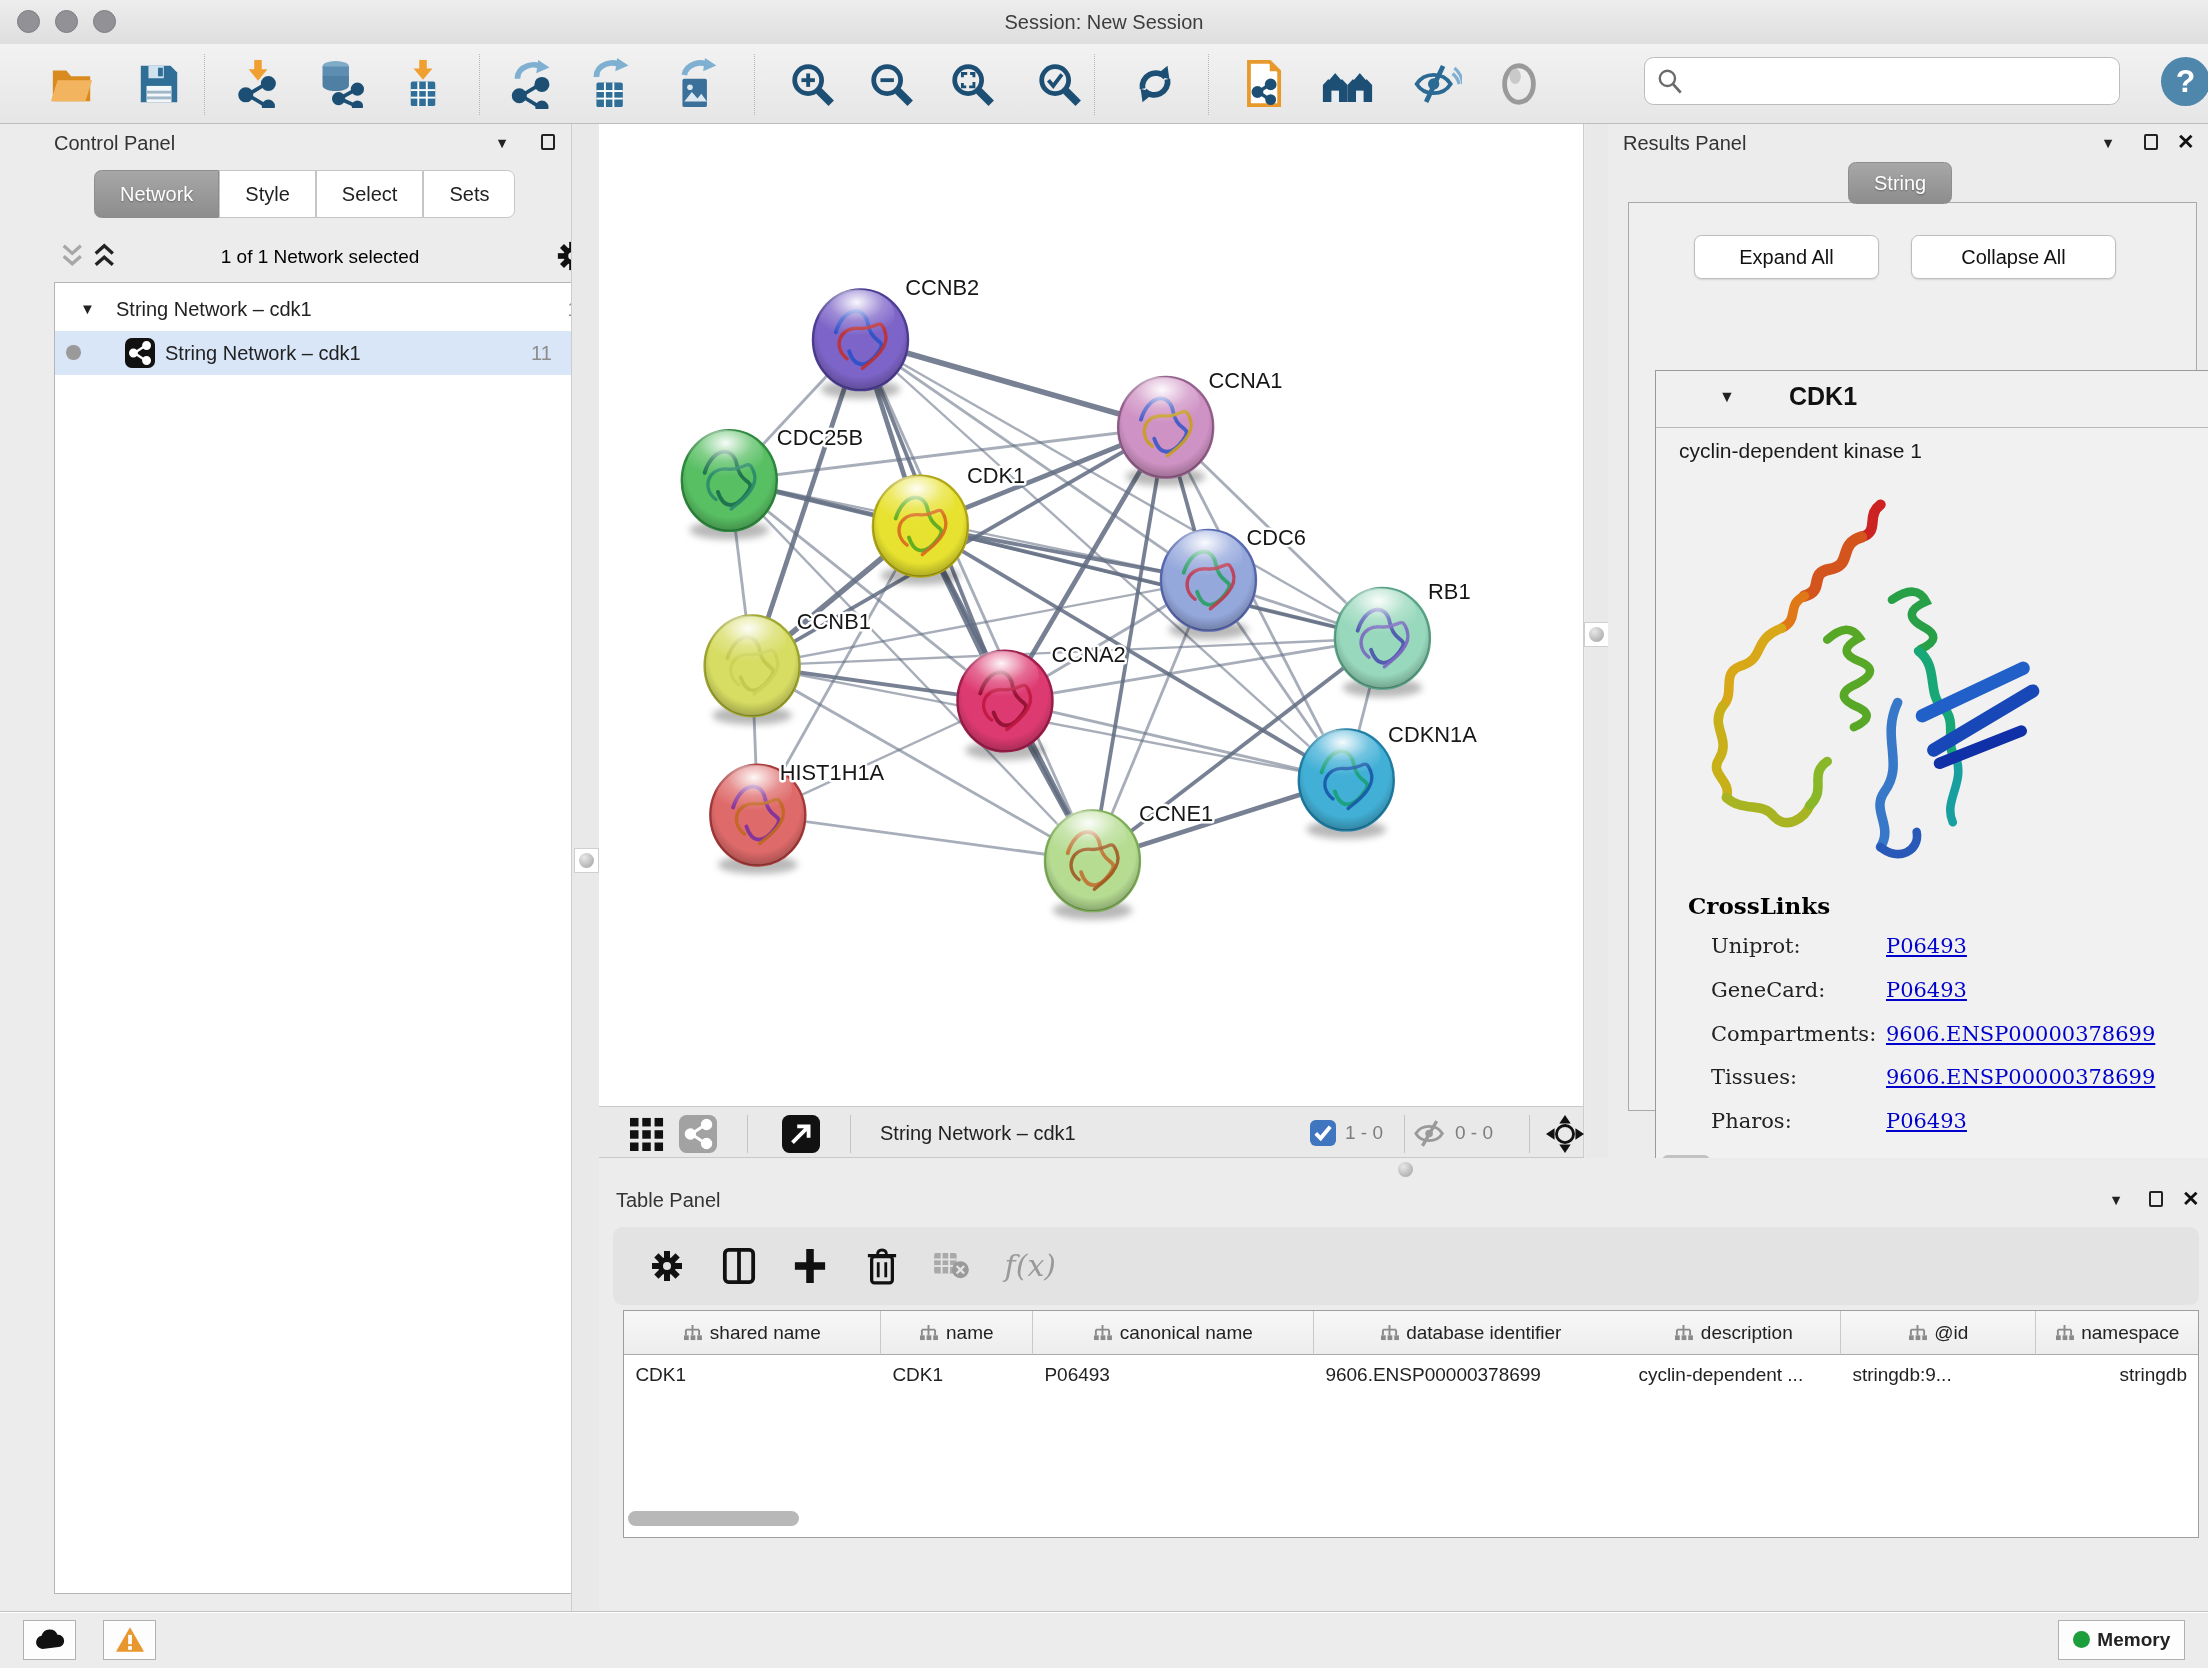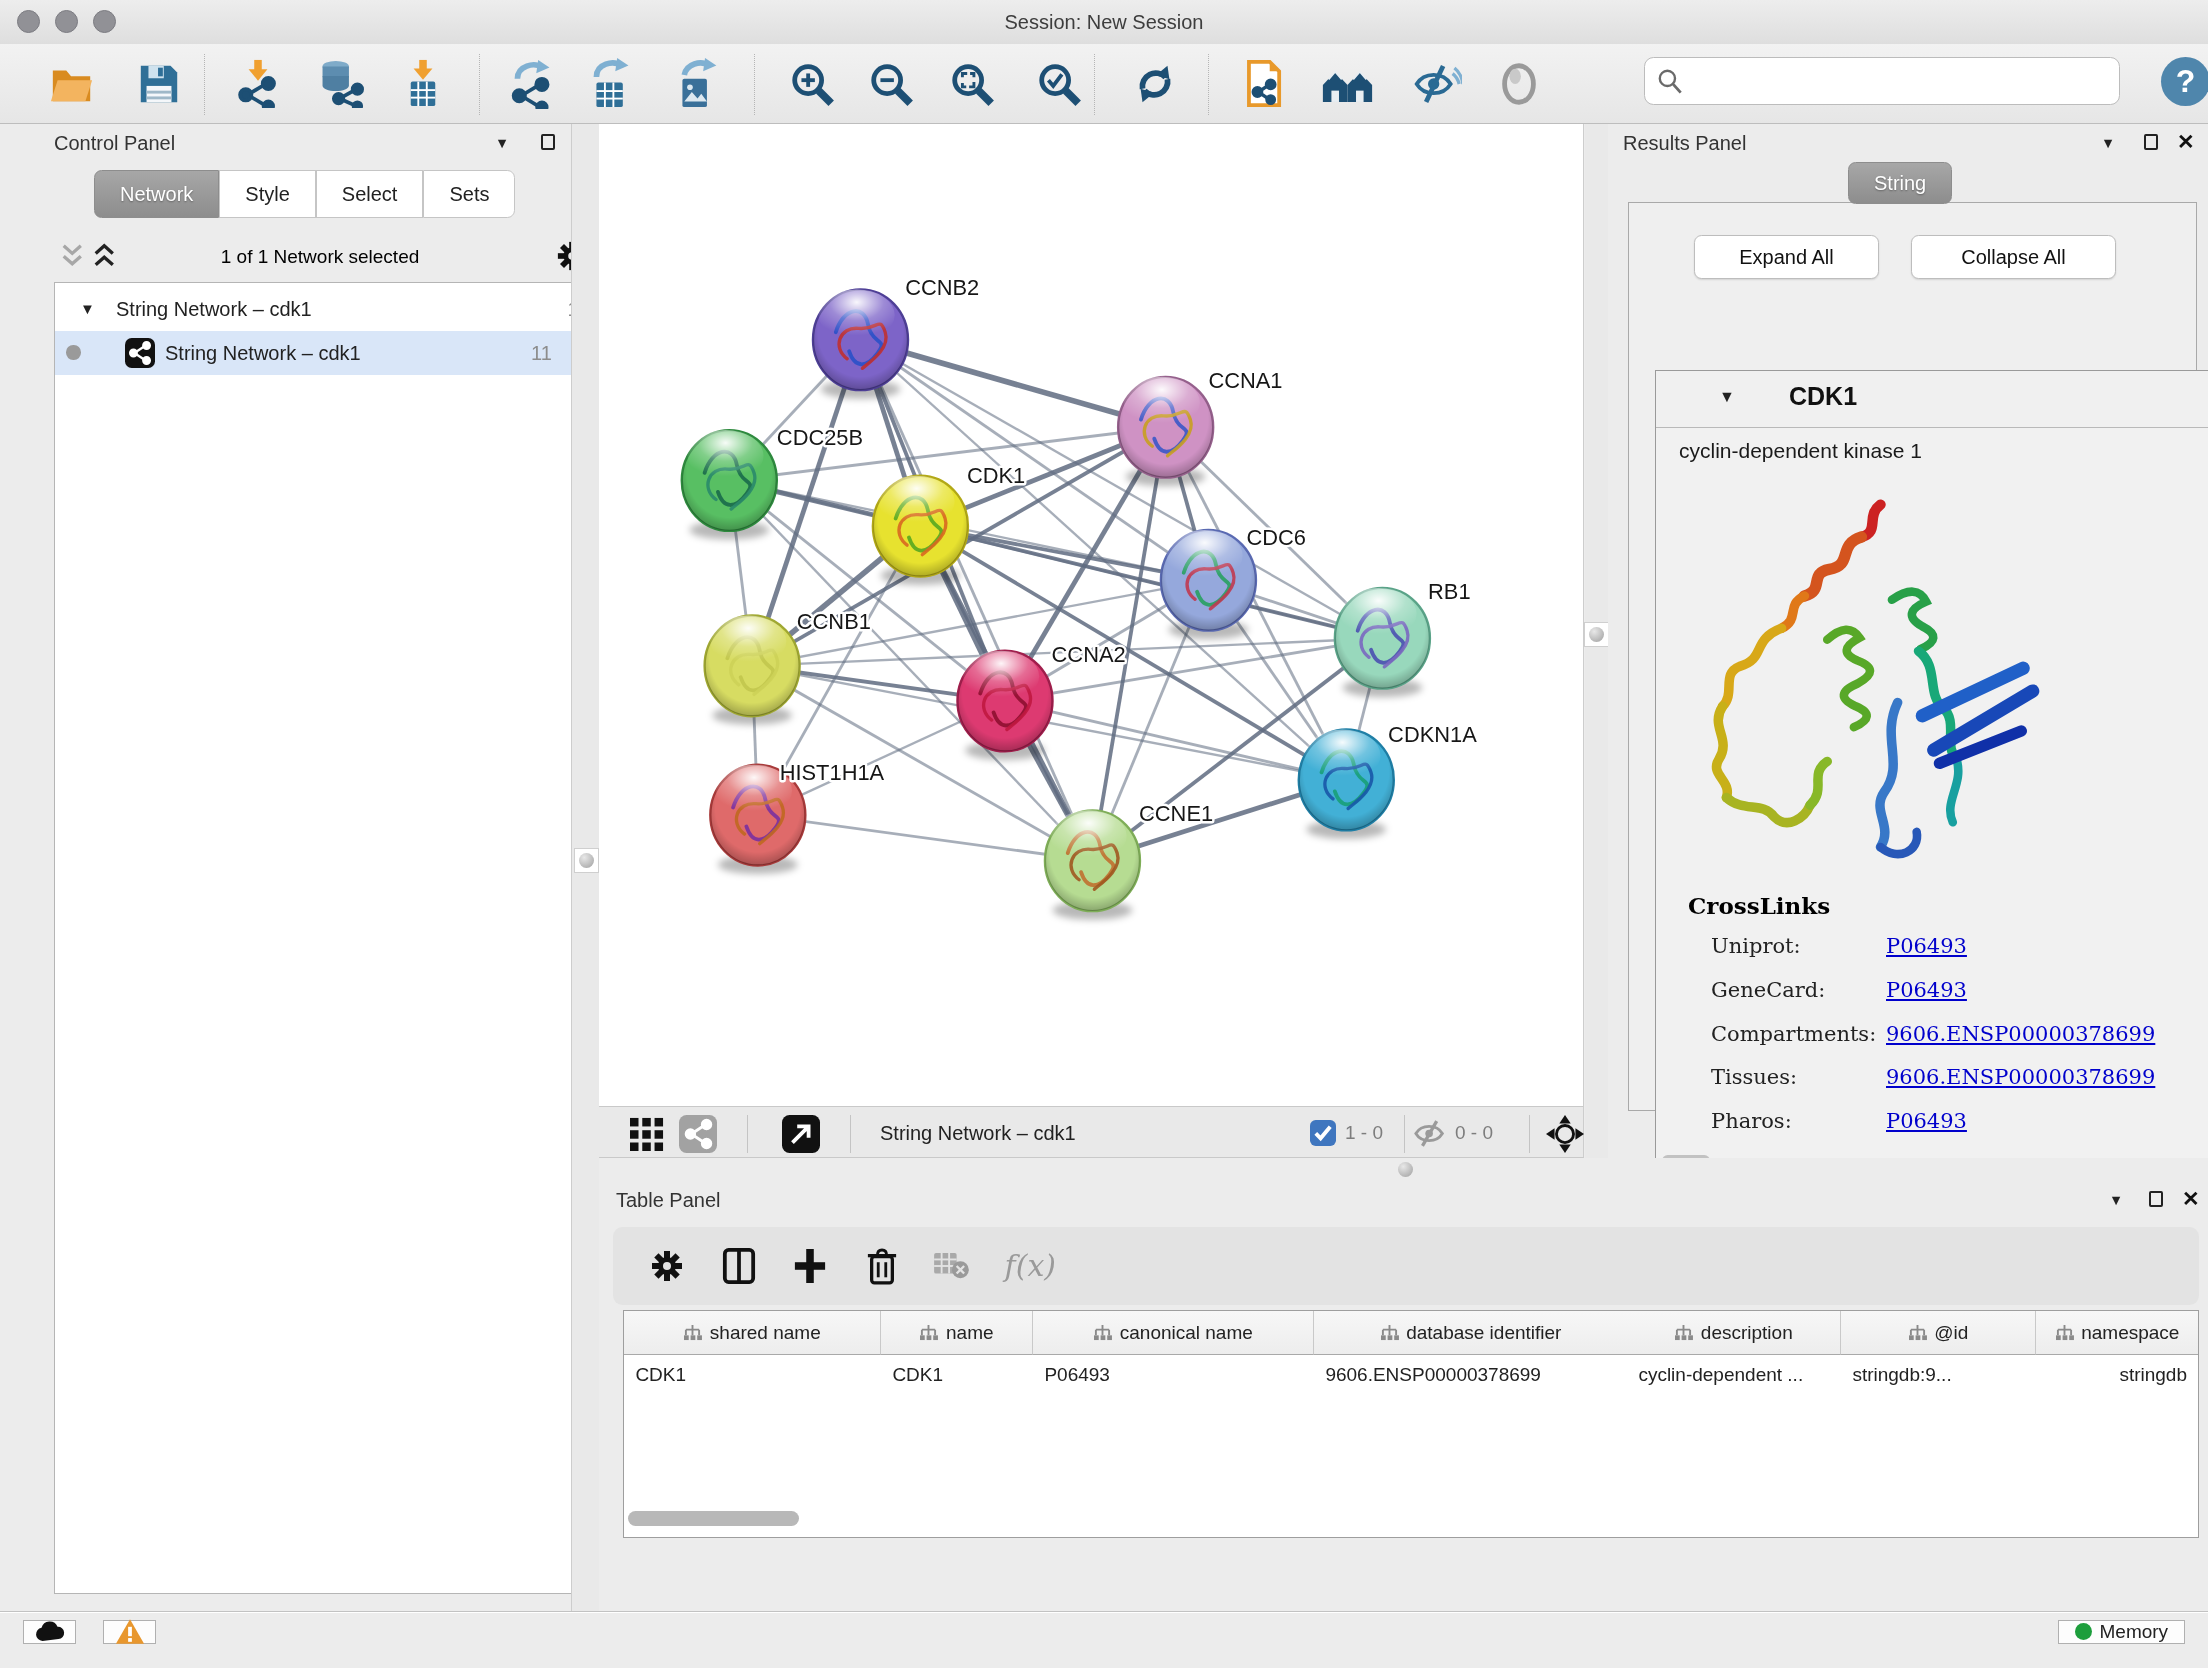--- a/index.html
+++ b/index.html
@@ -93,22 +93,22 @@
     font-size:19px;color:#222;display:flex;align-items:center;justify-content:center;gap:7.6px;}
   .tcell{position:absolute;top:46px;height:36px;line-height:36px;font-size:19px;padding-left:11.4px;
     white-space:nowrap;overflow:hidden;}
   .hthumb{position:absolute;left:3.8px;top:200px;width:171px;height:15px;border-radius:7.6px;background:#b8b8b8;}
   .ttabs{position:absolute;left:531px;top:377px;height:49px;}
   .ttabs .tab{height:49px;line-height:48px;}
 
   
   .statusbar{left:0;top:1611px;width:2208px;height:57px;background:#ececec;
     border-top:1px solid #c2c2c2;box-shadow:inset 0 1px 0 #fff;}
-  .sbtn{position:absolute;top:7.6px;height:24px;background:#fdfdfd;border:1.9px solid #b0b0b0;
-    display:flex;align-items:center;justify-content:center;gap:7.6px;font-size:19px;}
+  .sbtn{position:absolute;top:7.6px;height:40px;background:#fdfdfd;border:1.9px solid #b0b0b0;
+    display:flex;align-items:center;justify-content:center;gap:7.6px;font-size:19px;font-weight:bold;}
   .greendot{width:17px;height:17px;border-radius:50%;background:#1d9e3c;}
 
   svg{display:block;}
   text.nlabel{font-family:"Liberation Sans",sans-serif;font-size:23px;fill:#161616;
     paint-order:stroke;stroke:#ffffff;stroke-width:5px;stroke-linejoin:round;}
 </style>
 </head>
 <body>
 
 <div class="window">

